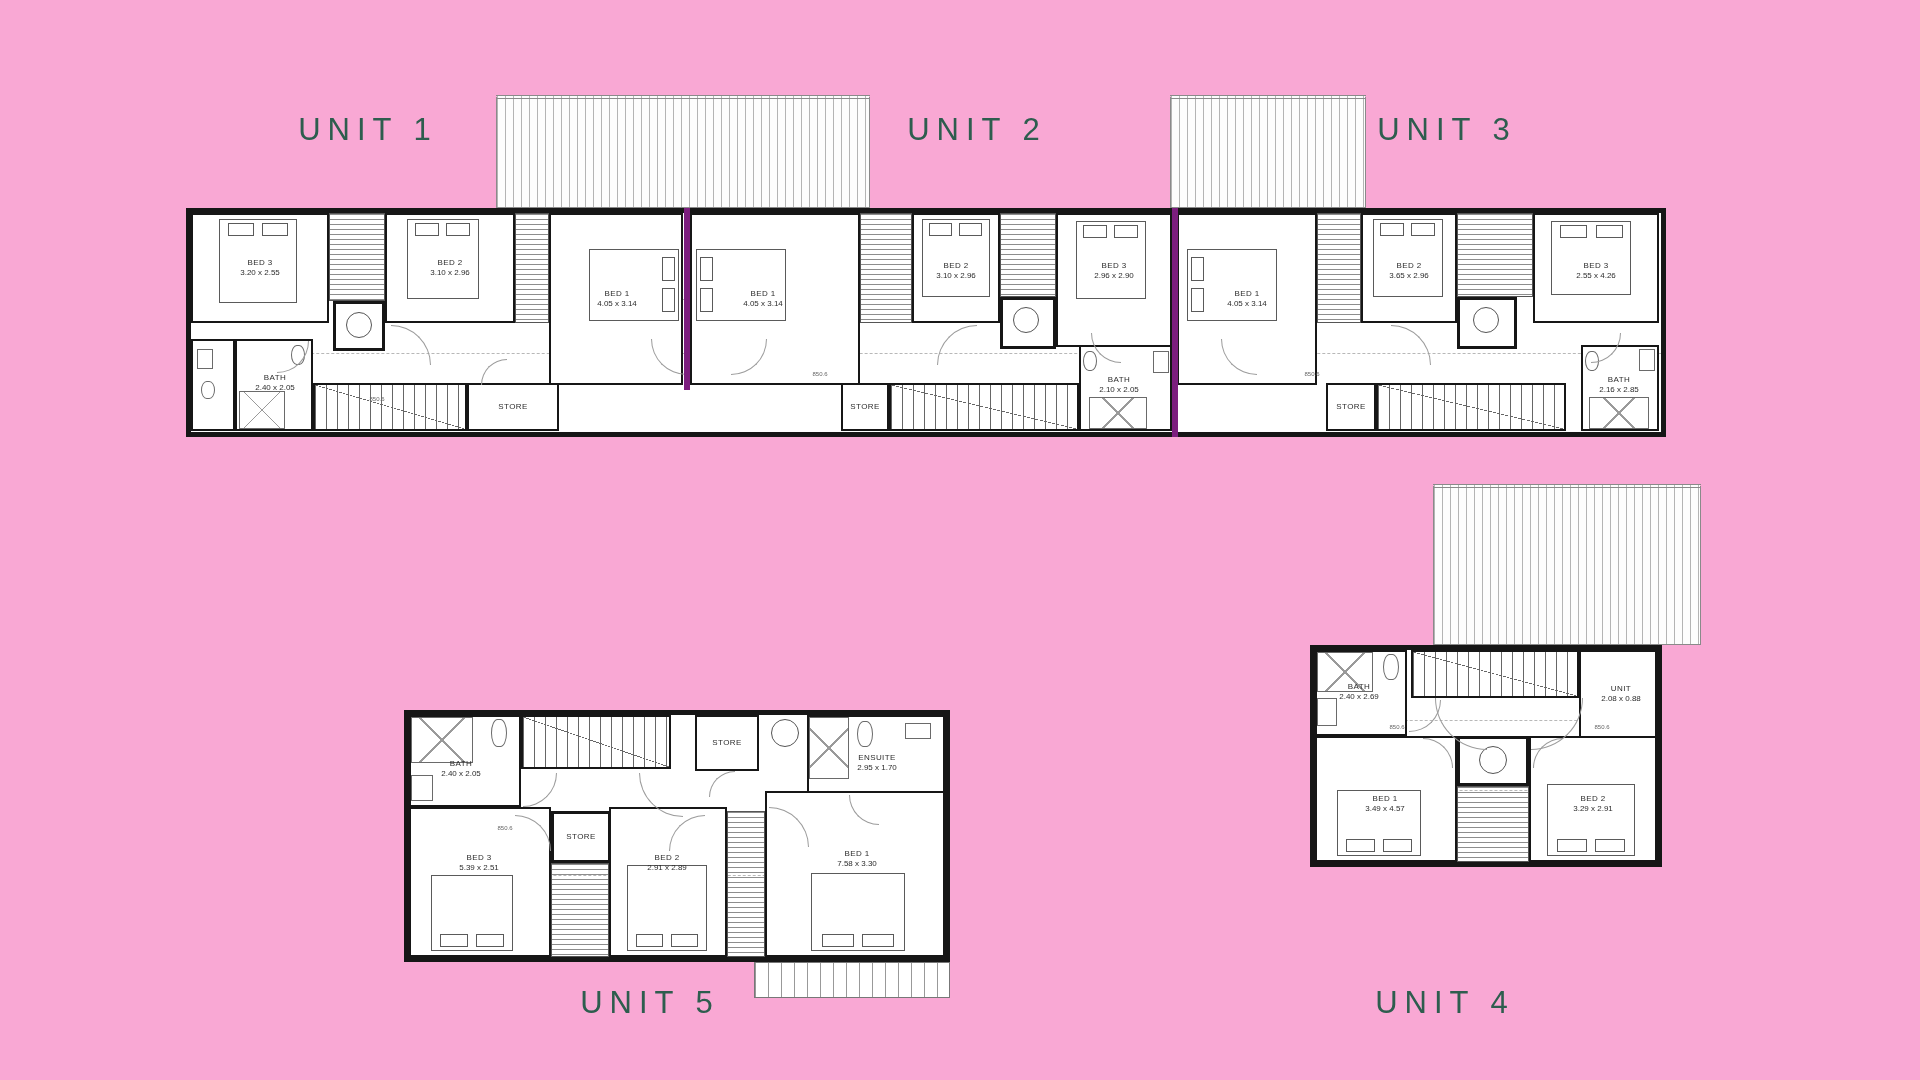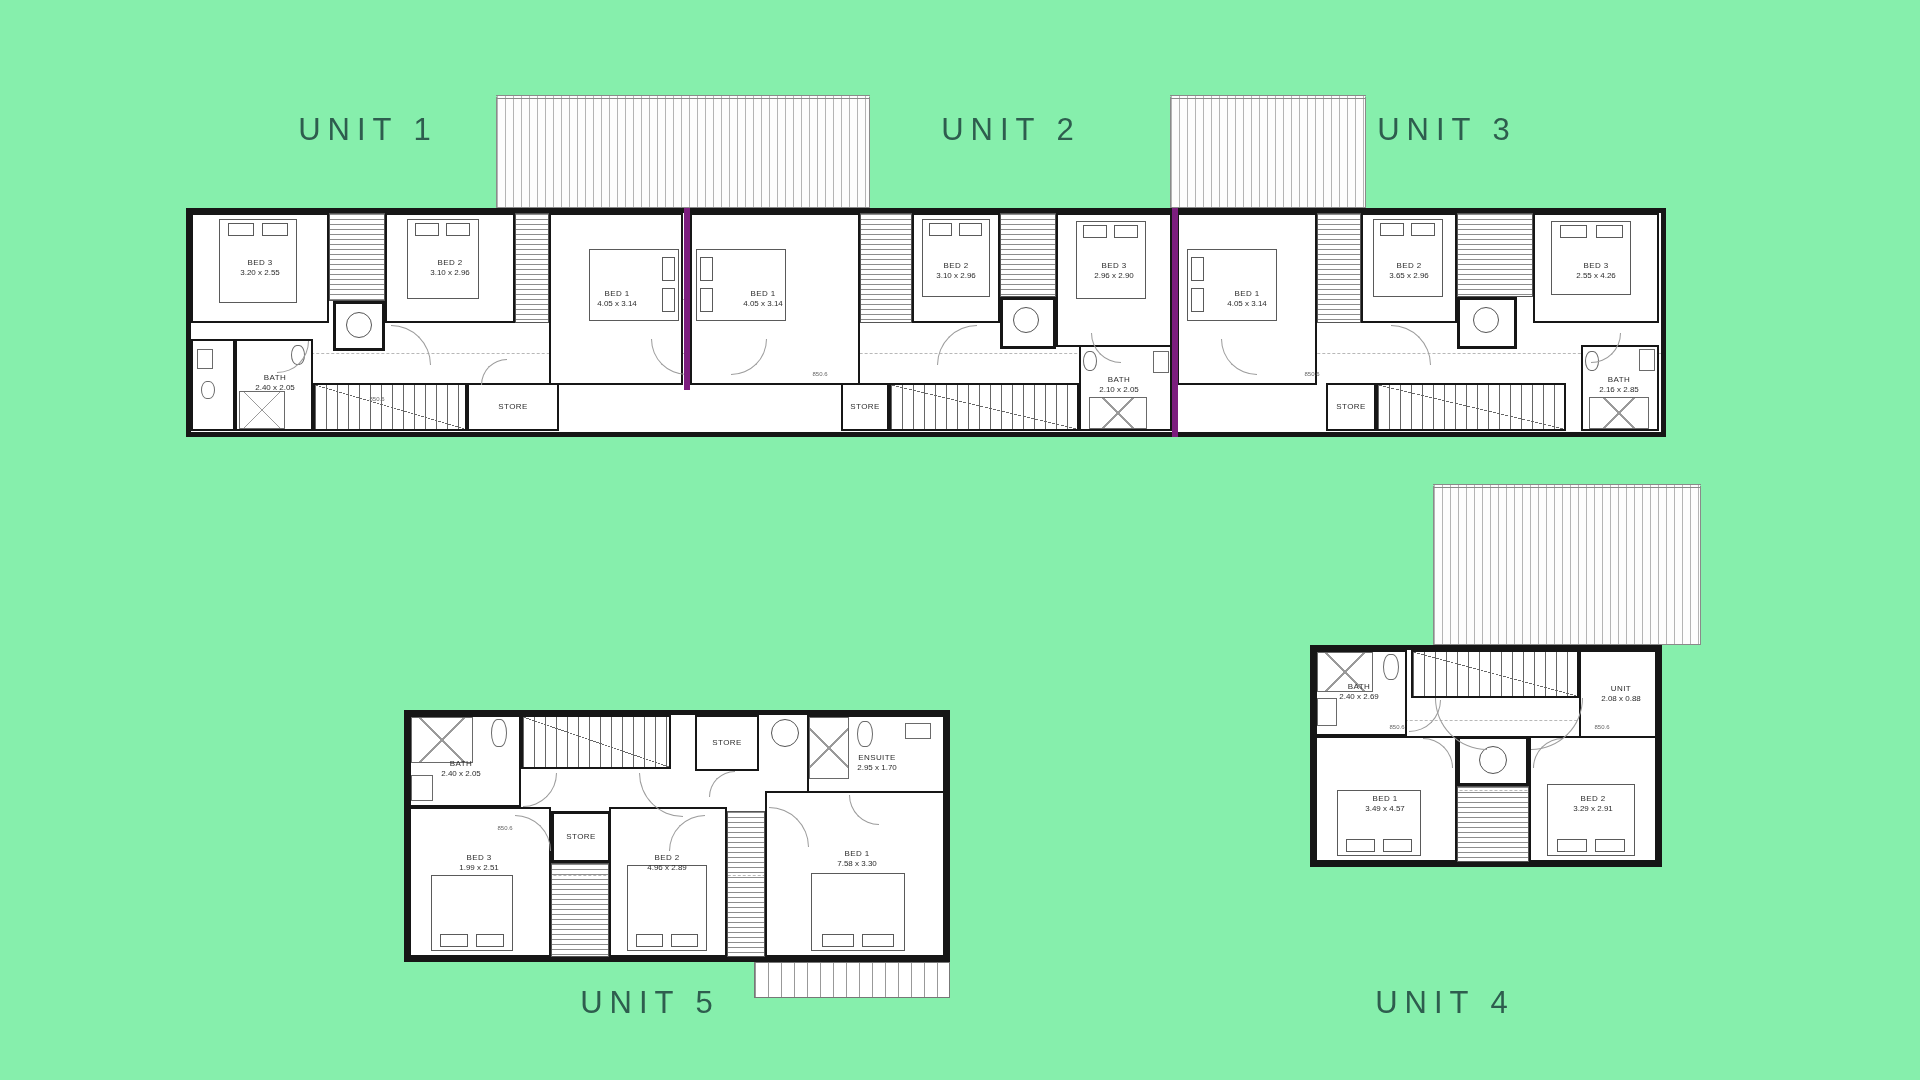--- a/index.html
+++ b/index.html
@@ -1,17 +1,17 @@
 <!DOCTYPE html>
 <html><head>
 <meta charset="utf-8">
 <style>
 *{margin:0;padding:0;box-sizing:border-box}
 html,body{background:#fff}
-.plan{position:relative;width:1920px;height:1080px;background:#86efac;font-family:"Liberation Sans",sans-serif;overflow:hidden}
+.plan{position:relative;width:1920px;height:1080px;background:#f9a8d4;font-family:"Liberation Sans",sans-serif;overflow:hidden}
 .bldg{position:absolute;border:5px solid #161616;background:#fff;z-index:1}
 .r{position:absolute;border:2px solid #161616;background:#fff;z-index:2}
 .cell{position:absolute;border:3px solid #161616;background:#fff;z-index:3}
 .rb{position:absolute;border:1px solid #555;background:repeating-linear-gradient(180deg,#8d8d8d 0 1px,transparent 1px 5px);z-index:3}
 .st{position:absolute;border:2px solid #161616;z-index:3;background:
   linear-gradient(to top right,transparent 49.6%,#666 49.6% 50.4%,transparent 50.4%),
   repeating-linear-gradient(90deg,#666 0 1px,transparent 1px 11px)}
 .roof{position:absolute;border:1px solid #8a8a8a;border-top:4px double #8a8a8a;background:repeating-linear-gradient(90deg,#b4b4b4 0 1px,#fdfdfd 1px 8px);z-index:0}
 .deck{position:absolute;border:1px solid #777;background:repeating-linear-gradient(90deg,#999 0 1px,#fff 1px 13px);z-index:2}
 .pwall{position:absolute;width:6px;background:#7c1e7e;z-index:8}
@@ -37,21 +37,21 @@
 </head>
 <body>
 
 <div class="plan">
 
   <div class="roof" style="left:496px;top:95px;width:374px;height:113px"></div>
   <div class="roof" style="left:1170px;top:95px;width:196px;height:113px"></div>
   <div class="roof" style="left:1433px;top:484px;width:268px;height:161px"></div>
 
   <div class="unit-label" style="left:368px;top:112px">UNIT 1</div>
-  <div class="unit-label" style="left:1011px;top:112px">UNIT 2</div>
+  <div class="unit-label" style="left:977px;top:112px">UNIT 2</div>
   <div class="unit-label" style="left:1447px;top:112px">UNIT 3</div>
   <div class="unit-label" style="left:650px;top:985px">UNIT 5</div>
   <div class="unit-label" style="left:1445px;top:985px">UNIT 4</div>
 
   <div class="bldg" style="left:186px;top:208px;width:1480px;height:229px">
 
     <div class="dh" style="left:0;top:140px;width:494px"></div>
     <div class="dh" style="left:499px;top:140px;width:482px"></div>
     <div class="dh" style="left:986px;top:140px;width:484px"></div>
     <div class="dh" style="left:360px;top:86px;width:640px"></div>
@@ -269,25 +269,25 @@
     </div>
     <div class="lb" style="left:468px;top:48px">
       <div class="nm">ENSUITE</div>
       <div class="dm">2.95 x 1.70</div>
     </div>
     <div class="lb" style="left:172px;top:122px">
       <div class="nm">STORE</div>
     </div>
     <div class="lb" style="left:70px;top:148px">
       <div class="nm">BED 3</div>
-      <div class="dm">1.99 x 2.51</div>
+      <div class="dm">5.39 x 2.51</div>
     </div>
     <div class="lb" style="left:258px;top:148px">
       <div class="nm">BED 2</div>
-      <div class="dm">4.96 x 2.89</div>
+      <div class="dm">2.91 x 2.89</div>
     </div>
     <div class="lb" style="left:448px;top:144px">
       <div class="nm">BED 1</div>
       <div class="dm">7.58 x 3.30</div>
     </div>
     <div class="md" style="left:96px;top:113px">850.6</div>
   </div>
   <div class="deck" style="left:754px;top:962px;width:196px;height:36px"></div>
 
   <div class="bldg" style="left:1310px;top:645px;width:352px;height:222px">

